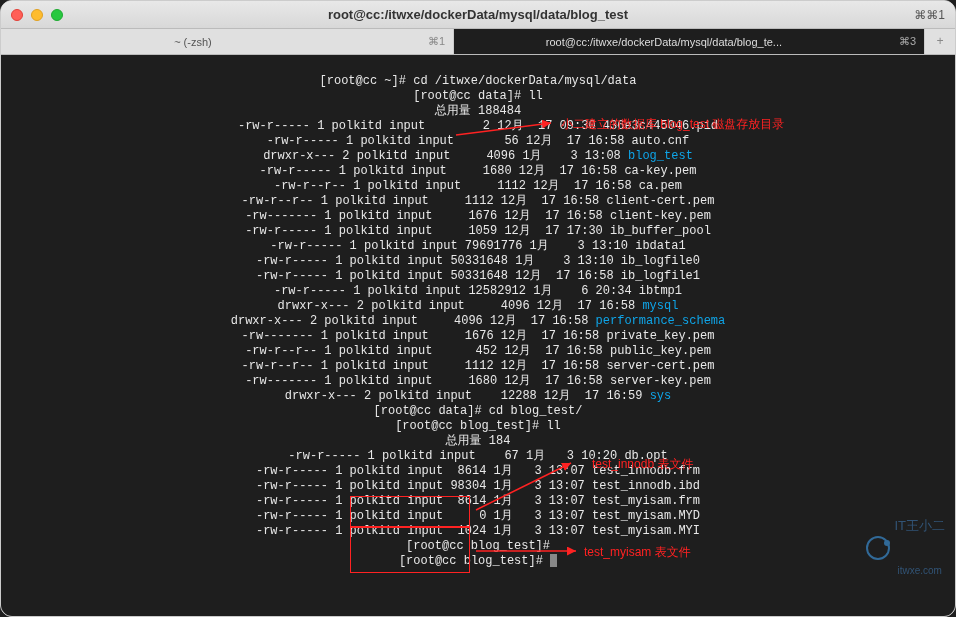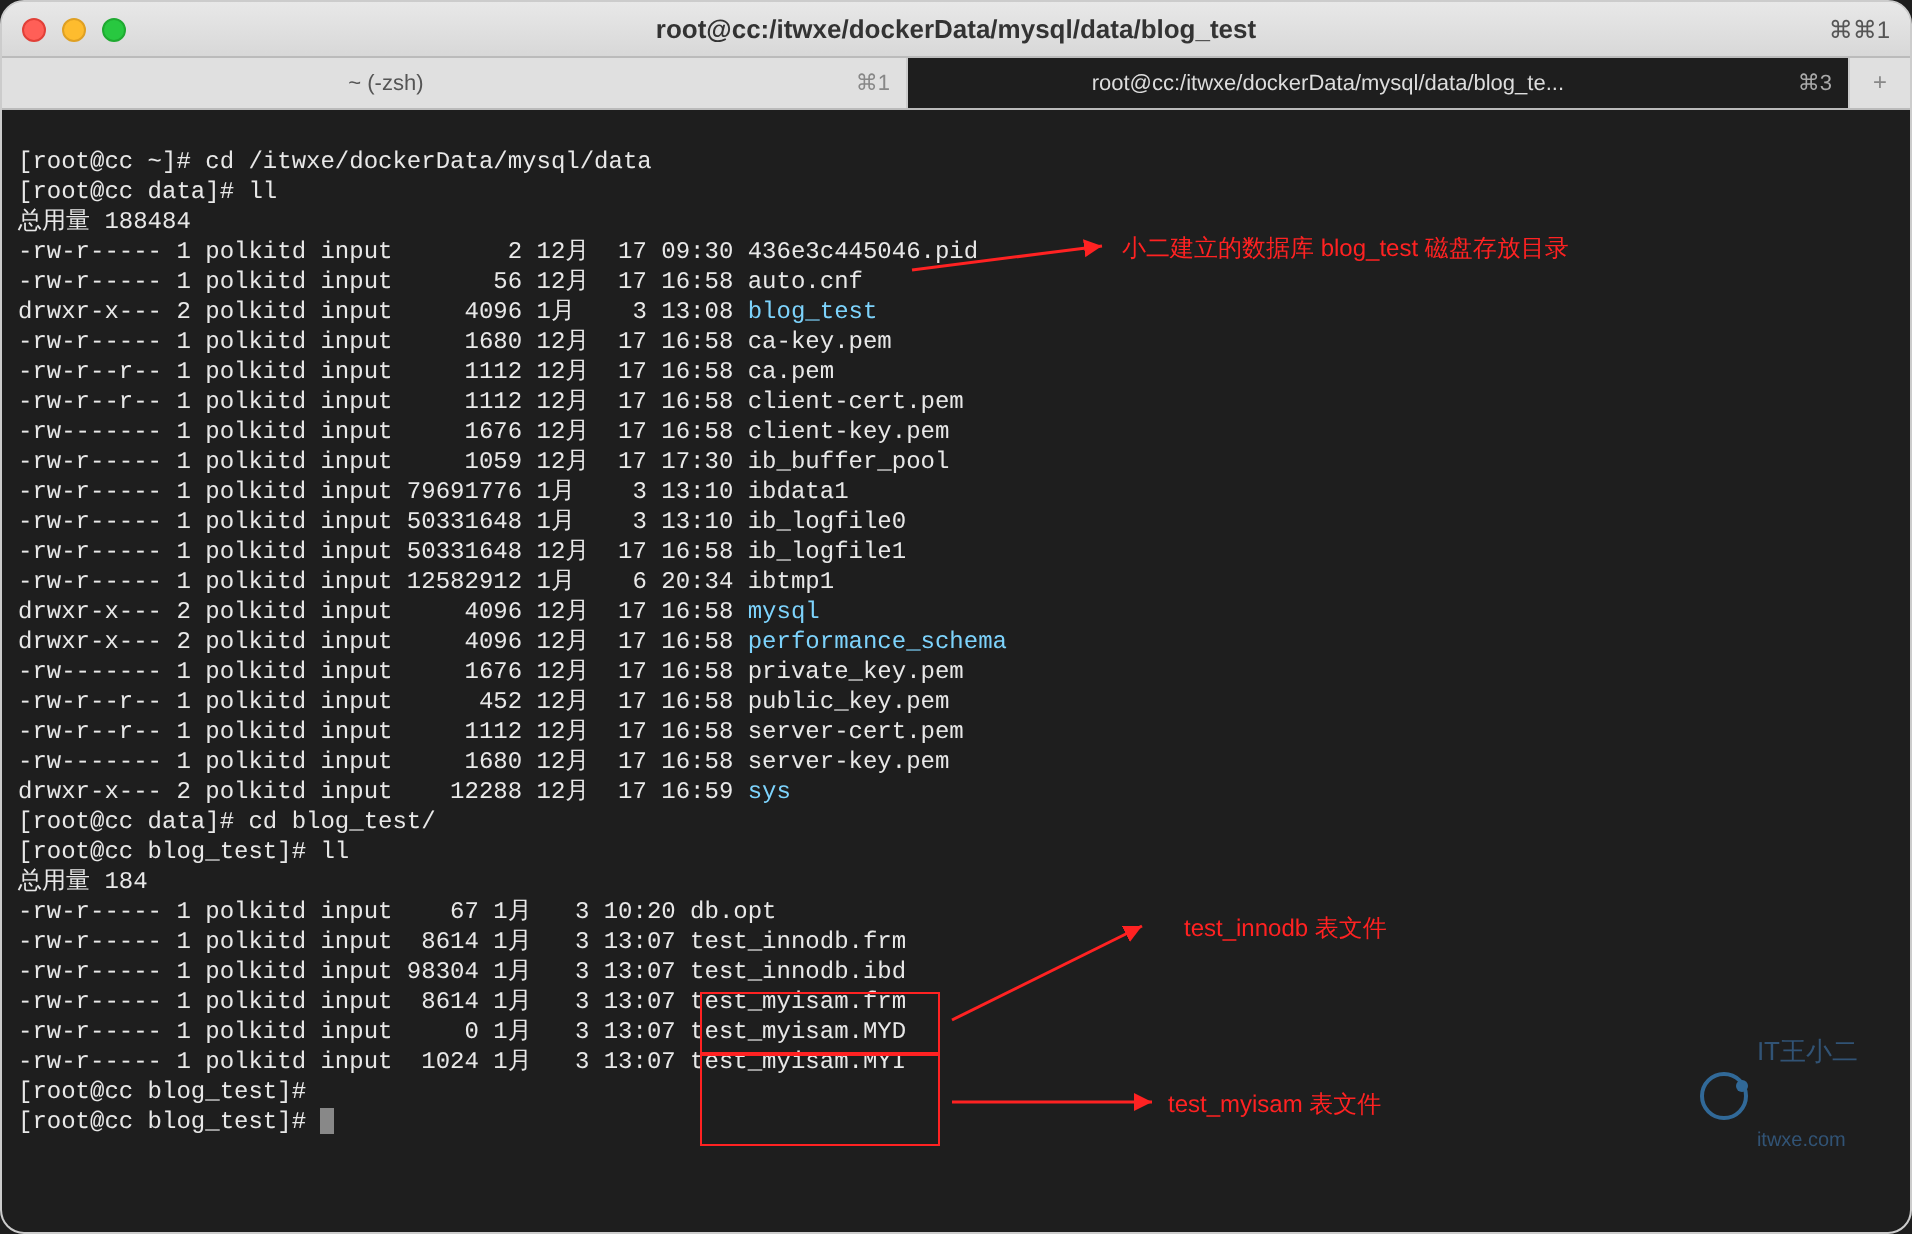--- a/index.html
+++ b/index.html
@@ -85,33 +85,34 @@
     .terminal {
       flex: 1;
       background: #1e1e1e;
       color: #e8e8e8;
       padding: 4px 8px;
       font-size: 12px;
       line-height: 15px;
       white-space: pre;
       overflow: hidden;
       position: relative;
-    }
-    .cyan { color: #7dd3fc; }
+      text-align: center;
+    }
+    .cyan { color: #0ea5e9; }
     .red { color: #ff5555; }
     .annotation {
       position: absolute;
       color: #ff2222;
       font-size: 12px;
       font-family: sans-serif;
     }
     .watermark {
       position: absolute;
       bottom: 8px;
-      right: 26px;
+      right: 10px;
       color: #3a6a9a;
       font-size: 13px;
       font-family: sans-serif;
       display: flex;
       align-items: center;
       gap: 4px;
       opacity: 0.7;
     }
     .wm-logo{
       width:24px;height:24px;border:2px solid #3a8acc;border-radius:50%;

